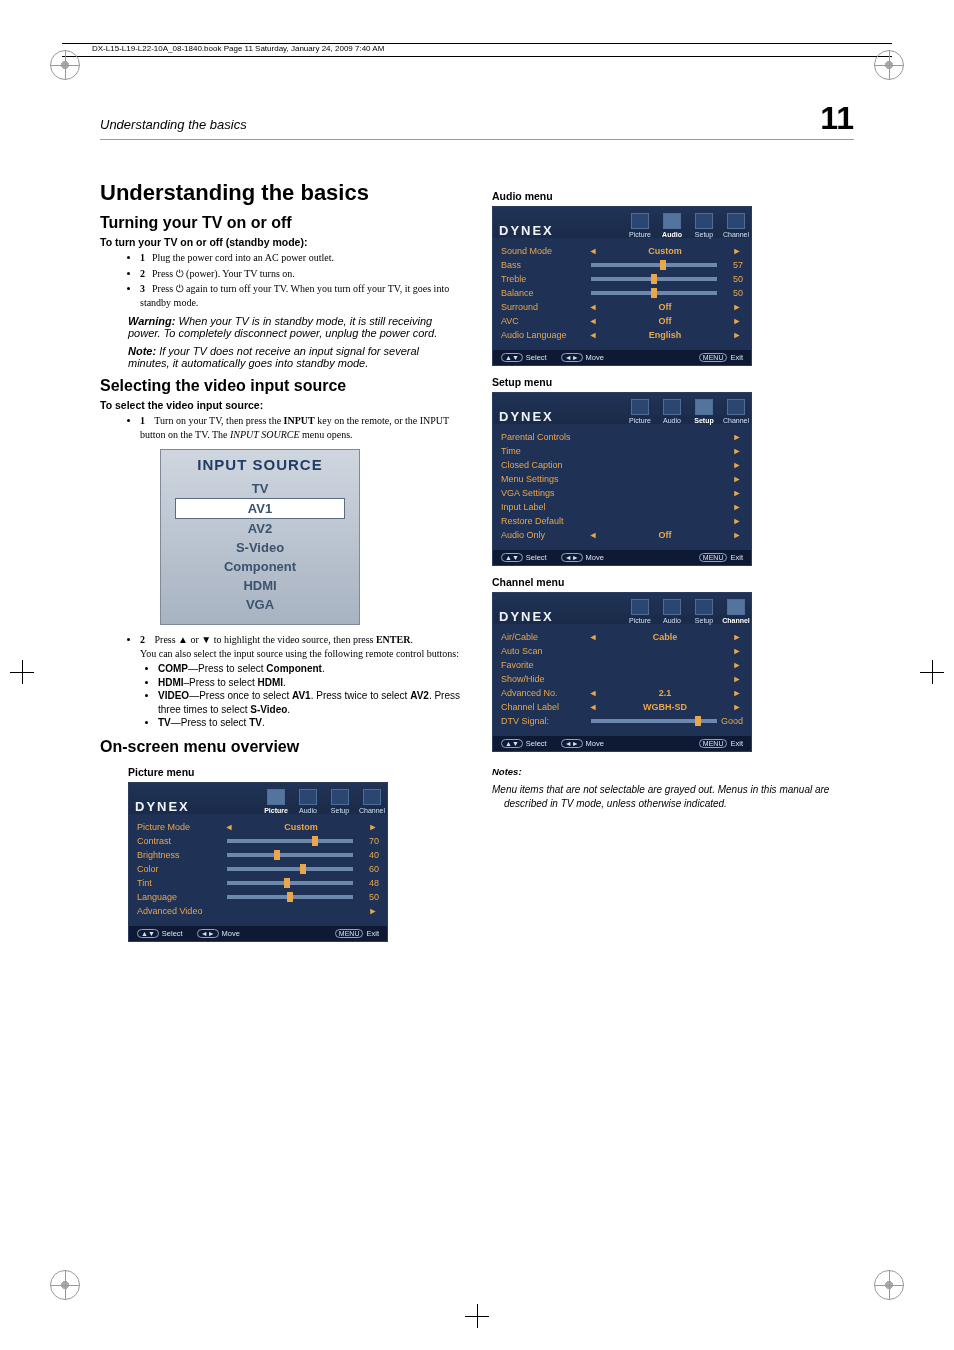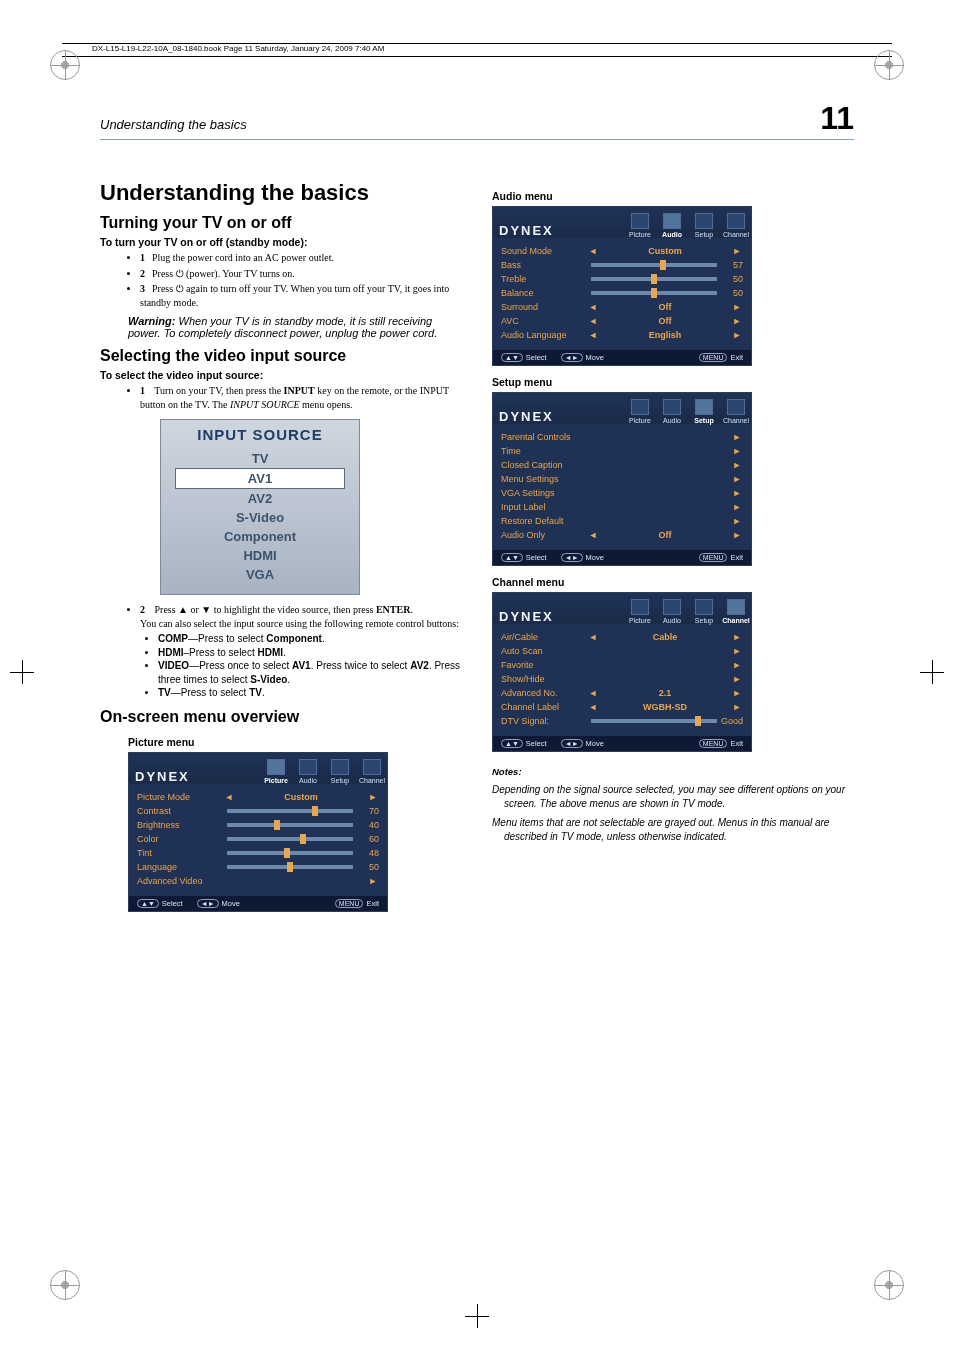--- a/index.html
+++ b/index.html
@@ -161,20 +161,23 @@
       <h2>Turning your TV on or off</h2>
       <h3>To turn your TV on or off (standby mode):</h3>
       <ul class="steps">
         <li><span class="sn">1</span><span>Plug the power cord into an AC power outlet.</span></li>
         <li><span class="sn">2</span><span>Press </span><span>⏻</span><span> (power). Your TV turns on.</span></li>
         <li><span class="sn">3</span><span>Press </span><span>⏻</span><span> again to turn off your TV. When you turn off your TV, it goes into standby mode.</span></li>
       </ul>
       <div class="boxnote">
         <span class="lead">Warning:</span><span> When your TV is in standby mode, it is still receiving power. To completely disconnect power, unplug the power cord.</span>
       </div>
+      <div class="boxnote">
+        <span class="lead">Note:</span><span> If your TV does not receive an input signal for several minutes, it automatically goes into standby mode.</span>
+      </div>
 
       <h2>Selecting the video input source</h2>
       <h3>To select the video input source:</h3>
       <ul class="steps">
         <li><span class="sn">1</span>
           <span>Turn on your TV, then press the </span><b>INPUT</b><span> key on the remote, or the INPUT button on the TV. The </span><i>INPUT SOURCE</i><span> menu opens.</span>
         </li>
       </ul>
 
       <div class="srcbox">
@@ -455,18 +458,17 @@
           </div>
           <div class="osd-foot">
             <span><span class="k">▲▼</span>Select</span>
             <span><span class="k">◄►</span>Move</span>
             <span style="margin-left:auto"><span class="k">MENU</span>Exit</span>
           </div>
         </div>
 
       <div class="menuhdr notes" style="margin-top:14px">Notes:</div>
       <div class="notes">
-        <p>Depending on the signal source selected, you may see different options on your screen. The above menus are shown in TV mode.</p>
         <p>Menu items that are not selectable are grayed out. Menus in this manual are described in TV mode, unless otherwise indicated.</p>
       </div>
     </div>
   </div>
 </div>
 
 </body></html>

